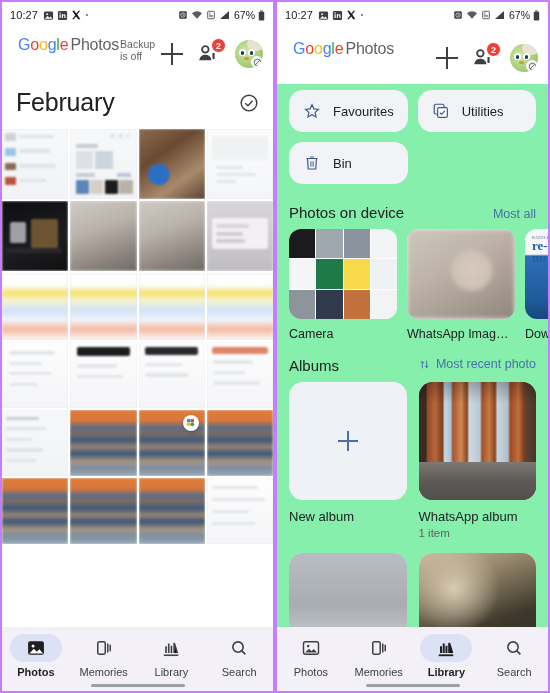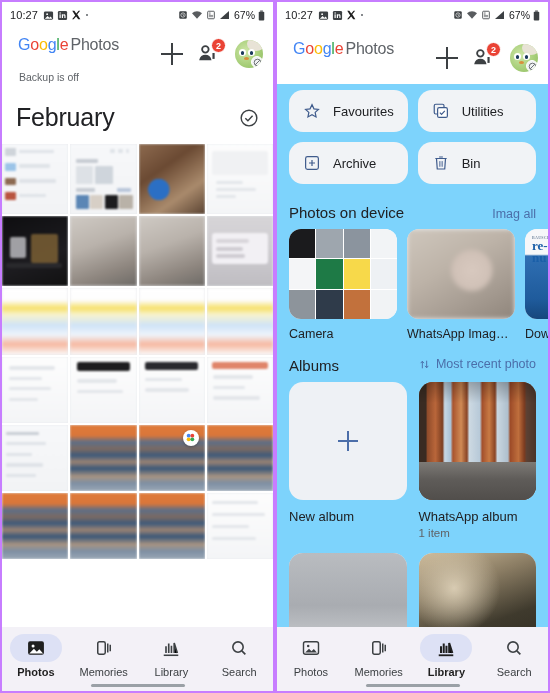--- a/index.html
+++ b/index.html
@@ -36,21 +36,21 @@
   .sb-batt { font-size: 10.5px; color:#202124; margin-left:1px;}
   .gi { display:inline-block; }
 
   
   .appbar {
     flex: 0 0 auto;
     display: flex; align-items: flex-start;
     padding: 8px 10px 6px 10px;
     background:#fff;
   }
-  .brandwrap { display:flex; flex-direction:column; padding-left: 6px; gap: 15px; }
+  .brandwrap { display:flex; flex-direction:row; padding-left: 6px; }
   .brand { font-size: 16px; letter-spacing: -0.2px; white-space:nowrap; }
   .brand span { font-weight: 500; }
   .g-b { color:#4285F4; } .g-r { color:#EA4335; } .g-y { color:#FBBC05; } .g-g { color:#34A853; }
   .brand .photos { color:#5f6368; font-weight:400; margin-left:2px; }
   .backup { font-size: 10.5px; color:#5f6368; margin-top:2px; padding-left:1px; }
   .appbar-spacer { flex:1 1 auto; }
   .appbar-actions { display:flex; align-items:center; gap:14px; padding-top:4px; }
   .plus-btn { width:22px; height:22px; position:relative; }
   .plus-btn:before, .plus-btn:after {
     content:""; position:absolute; background:#3c4043;
@@ -149,21 +149,21 @@
   }
 
   .cell-badge {
     position:absolute; width:16px; height:16px; border-radius:50%;
     background:#fff; right:6px; top:5px;
     box-shadow:0 1px 3px rgba(0,0,0,.25);
     display:flex; align-items:center; justify-content:center;
   }
 
   
-  .lib-body { flex:1 1 auto; overflow:hidden; background:#7dd3fc; padding-bottom:0; }
+  .lib-body { flex:1 1 auto; overflow:hidden; background:#86efac; padding-bottom:0; }
   .chips {
     display:grid; grid-template-columns: 1fr 1fr; gap:10px;
     padding: 6px 12px 4px 12px;
   }
   .chip {
     height:42px; border-radius:14px; background:#f1f3f6;
     display:flex; align-items:center; gap:12px; padding:0 14px;
     font-size:13px; color:#202124;
   }
   .chip-ico { width:18px; height:18px; flex:0 0 18px; color:#3f5b8c; }
@@ -705,41 +705,32 @@
                 <rect x="3" y="3" width="13" height="13" rx="2" fill="none" stroke="#3f5b8c" stroke-width="1.6"></rect>
                 <rect x="7.5" y="7.5" width="13" height="13" rx="2" fill="#fff" stroke="#3f5b8c" stroke-width="1.6"></rect>
                 <path d="M10.5 14.2l2.2 2.2 4.4-4.6" fill="none" stroke="#3f5b8c" stroke-width="1.6"></path>
               </svg>
           </span>
           <span>Utilities</span>
         </div>
         <div class="chip">
           <span class="chip-ico">
             <svg width="18" height="18" viewBox="0 0 24 24">
-                <rect x="3.5" y="3.5" width="17" height="17" rx="2.5" fill="none" stroke="#3f5b8c" stroke-width="1.6"></rect>
-                <path d="M12 8v8M8 12h8" stroke="#3f5b8c" stroke-width="1.6"></path>
-              </svg>
-          </span>
-          <span>Archive</span>
-        </div>
-        <div class="chip">
-          <span class="chip-ico">
-            <svg width="18" height="18" viewBox="0 0 24 24">
                 <path d="M6 6h12l-1 14H7z" fill="none" stroke="#3f5b8c" stroke-width="1.6"></path>
                 <path d="M4.5 6h15M9.5 4h5" stroke="#3f5b8c" stroke-width="1.6"></path>
                 <path d="M10.5 9.5v7.5M13.5 9.5v7.5" stroke="#3f5b8c" stroke-width="1.3"></path>
               </svg>
           </span>
           <span>Bin</span>
         </div>
       </div>
 
       <div class="sec-head">
         <div class="sec-title">Photos on device</div>
-        <div class="sec-action">Imag all</div>
+        <div class="sec-action">Most all</div>
       </div>
 
       <div class="dev-row">
         <div class="dev-item">
           <div class="dev-thumb">
             <div class="thumb-collage">
               <div style="background:#1b1b1d"></div>
                 <div style="background:#9ea6ae"></div>
                 <div style="background:#8b949e"></div>
                 <div style="background:#f2f4f6"></div>

